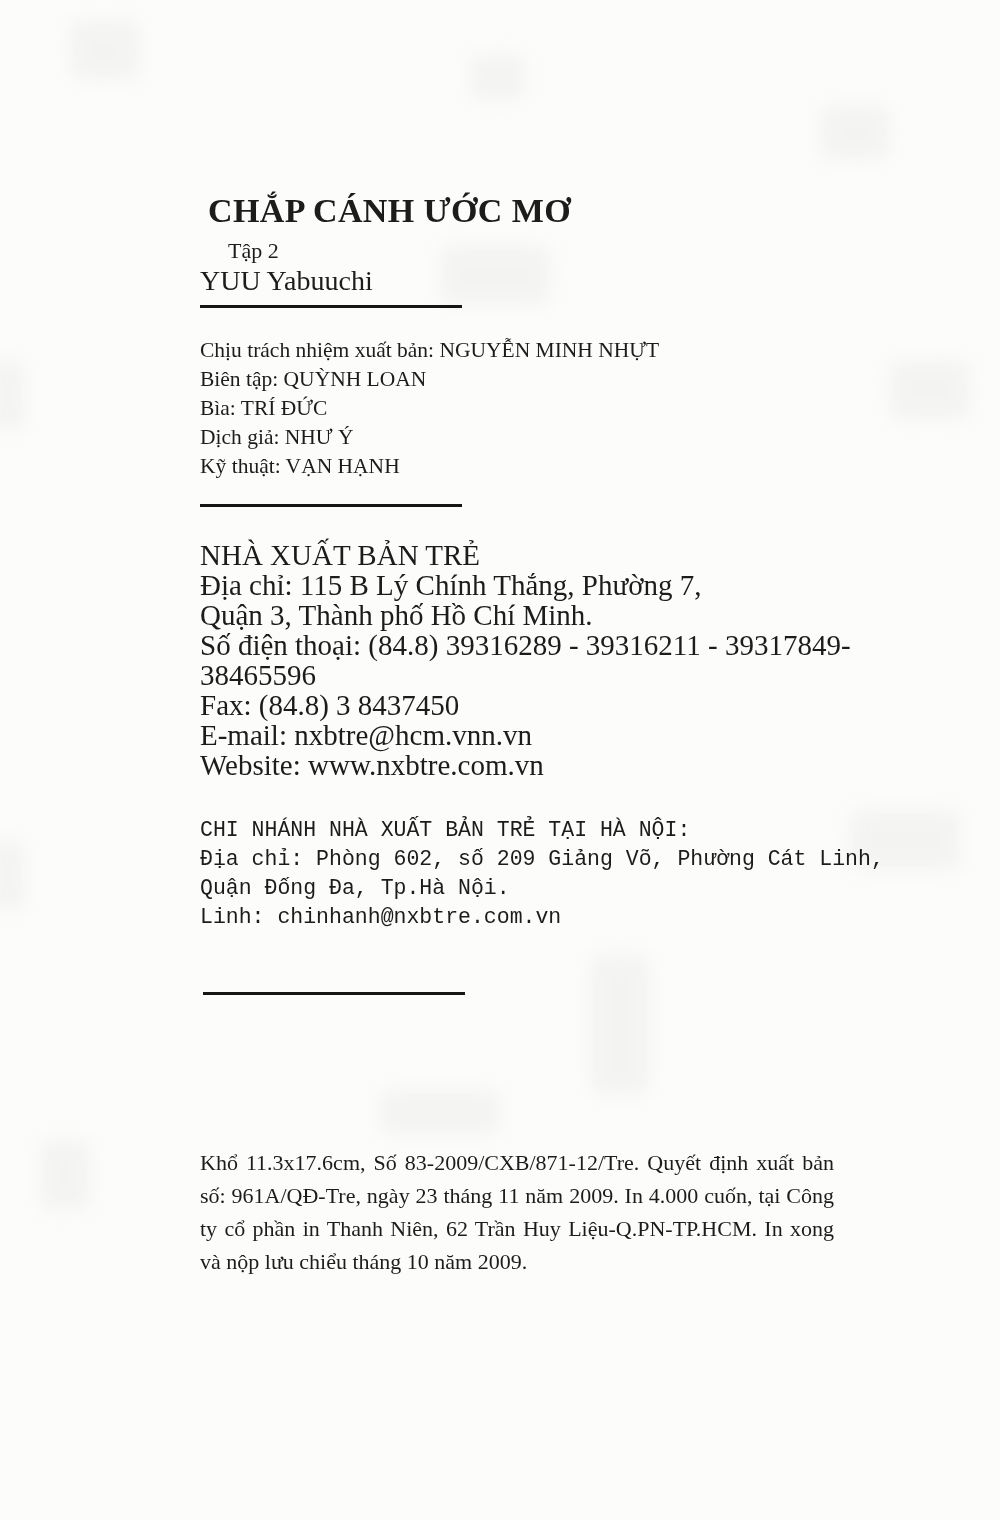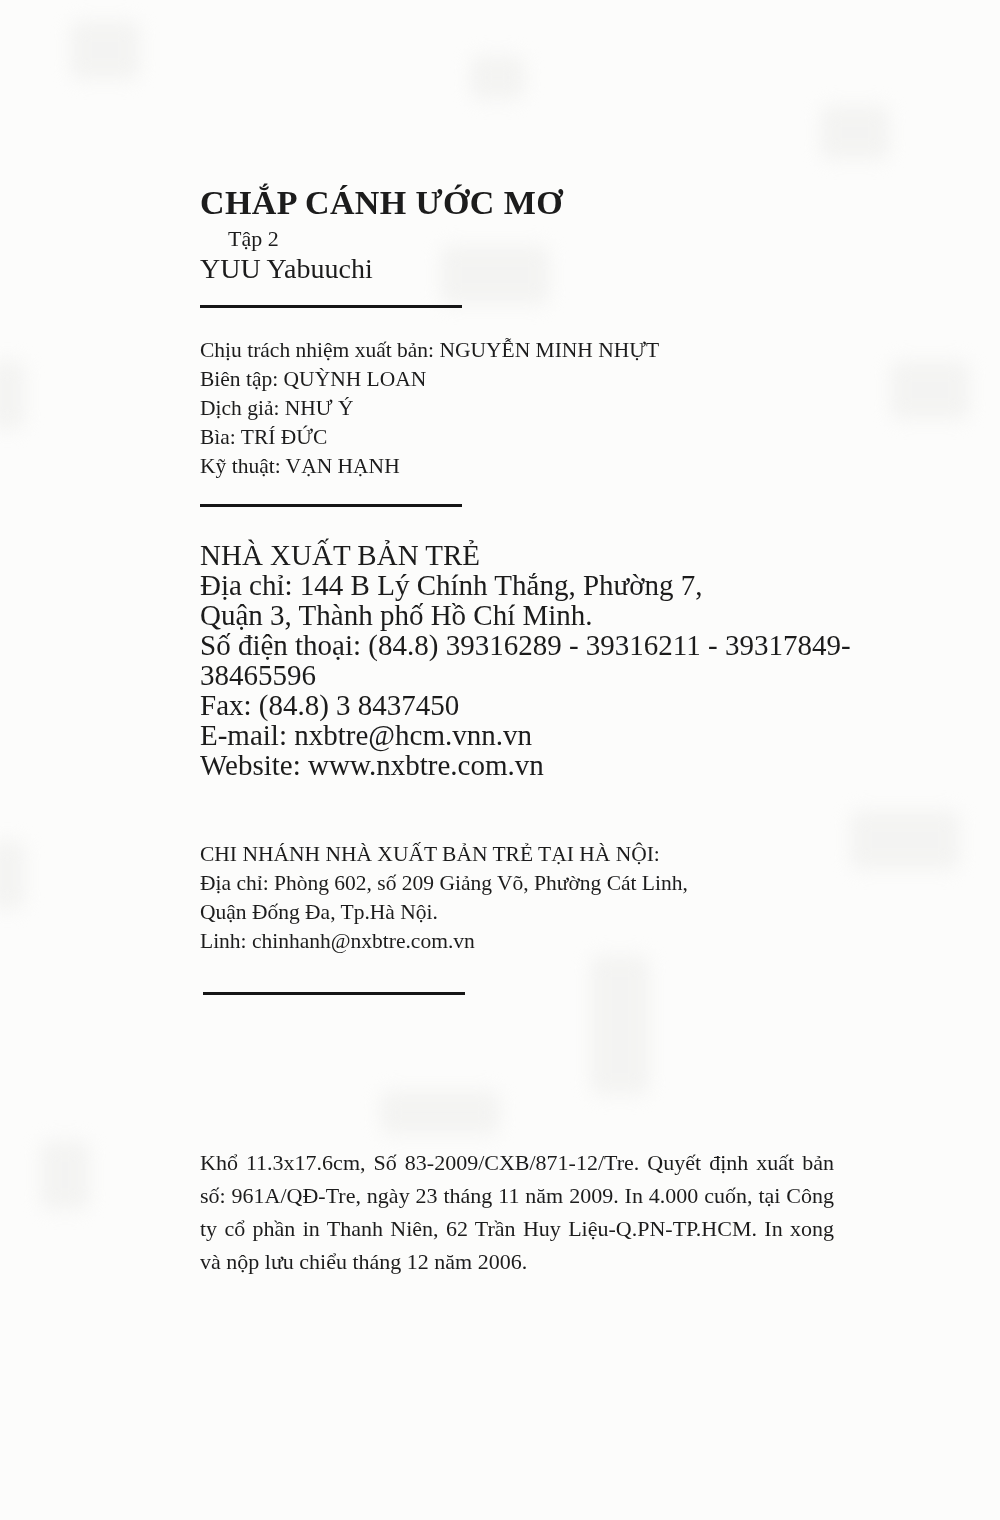--- a/index.html
+++ b/index.html
@@ -28,21 +28,21 @@
     background: #ededeb;
     opacity: 0.55;
     filter: blur(9px);
     border-radius: 10px;
     pointer-events: none;
   }
 
   .block { position: absolute; left: 200px; }
 
   .book-title {
-    margin: 0;
+    margin: 8px;
     font-size: 34px;
     font-weight: bold;
     letter-spacing: 0.4px;
     line-height: 38px;
     white-space: nowrap;
   }
   .volume {
     font-size: 22px;
     line-height: 26px;
     margin-top: 4px;
@@ -67,24 +67,25 @@
     line-height: 29px;
     white-space: nowrap;
   }
   .publisher {
     top: 540px;
     font-size: 29px;
     line-height: 30px;
     white-space: nowrap;
   }
   .branch {
-    top: 840px;
+    top: 816px;
     font-size: 21.5px;
     line-height: 29px;
     white-space: nowrap;
+    font-family: Liberation Mono, monospace;
   }
   .print-info {
     top: 1146px;
     width: 634px;
     font-size: 22px;
     line-height: 33px;
   }
   .print-info .line {
     text-align: justify;
     text-align-last: justify;
@@ -114,31 +115,31 @@
     <h1 class="book-title">CHẮP CÁNH ƯỚC MƠ</h1>
     <div class="volume">Tập 2</div>
     <div class="author">YUU Yabuuchi</div>
   </div>
 
   <hr class="rule" style="top:305px;">
 
   <div class="block credits">
       <div class="line">Chịu trách nhiệm xuất bản: NGUYỄN MINH NHỰT</div>
       <div class="line">Biên tập: QUỲNH LOAN</div>
+      <div class="line">Bìa: TRÍ ĐỨC</div>
       <div class="line">Dịch giả: NHƯ Ý</div>
-      <div class="line">Bìa: TRÍ ĐỨC</div>
       <div class="line">Kỹ thuật: VẠN HẠNH</div>
     </div>
 
   <hr class="rule" style="top:504px;">
 
   <div class="block publisher">
     <div>NHÀ XUẤT BẢN TRẺ</div>
     <div>
-        <div class="line">Địa chỉ: 144 B Lý Chính Thắng, Phường 7,</div>
+        <div class="line">Địa chỉ: 115 B Lý Chính Thắng, Phường 7,</div>
         <div class="line">Quận 3, Thành phố Hồ Chí Minh.</div>
         <div class="line">Số điện thoại: (84.8) 39316289 - 39316211 - 39317849-</div>
         <div class="line">38465596</div>
         <div class="line">Fax: (84.8) 3 8437450</div>
         <div class="line">E-mail: nxbtre@hcm.vnn.vn</div>
         <div class="line">Website: www.nxbtre.com.vn</div>
       </div>
   </div>
 
   <div class="block branch">
@@ -149,16 +150,16 @@
         <div class="line">Linh: chinhanh@nxbtre.com.vn</div>
       </div>
   </div>
 
   <hr class="rule" style="top:992px; left:203px;">
 
   <div class="block print-info">
       <div class="line">Khổ 11.3x17.6cm, Số 83-2009/CXB/871-12/Tre. Quyết định xuất bản</div>
       <div class="line">số: 961A/QĐ-Tre, ngày 23 tháng 11 năm 2009. In 4.000 cuốn, tại Công</div>
       <div class="line">ty cổ phần in Thanh Niên, 62 Trần Huy Liệu-Q.PN-TP.HCM. In xong</div>
-      <div class="line">và nộp lưu chiểu tháng 12 năm 2006.</div>
+      <div class="line">và nộp lưu chiểu tháng 10 năm 2009.</div>
     </div>
 
 </div>
 
 </body></html>

